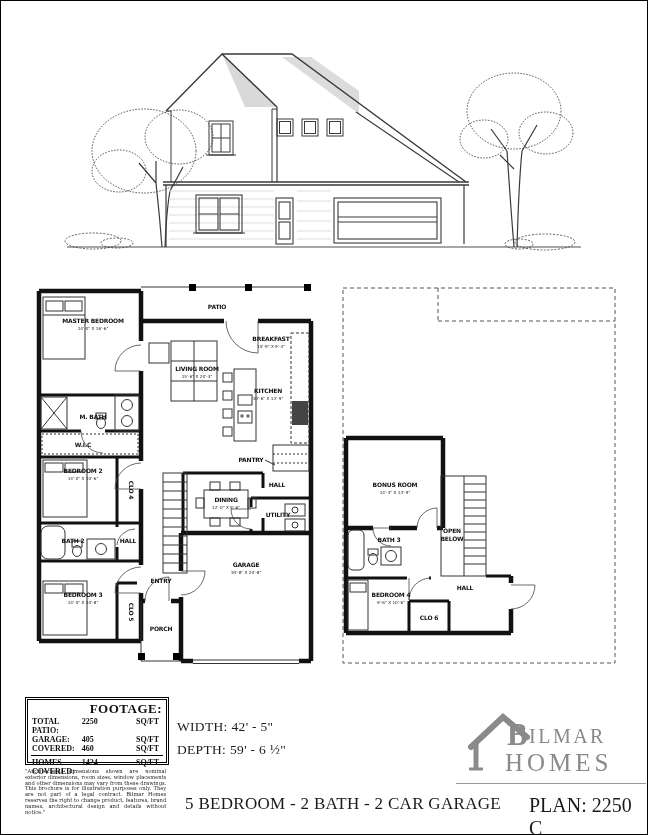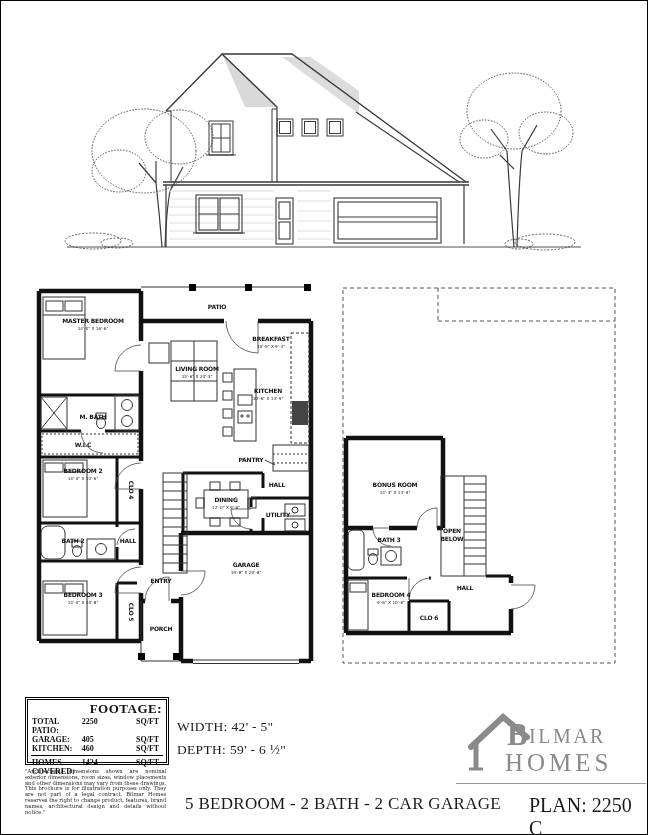--- a/index.html
+++ b/index.html
@@ -356,21 +356,21 @@
         <span class="l">TOTAL PATIO:</span>
         <span class="v">2250</span>
         <span class="u">SQ/FT</span>
       </div>
       <div class="ft-row">
         <span class="l">GARAGE:</span>
         <span class="v">405</span>
         <span class="u">SQ/FT</span>
       </div>
       <div class="ft-row">
-        <span class="l">KITCHEN:</span>
+        <span class="l">COVERED:</span>
         <span class="v">460</span>
         <span class="u">SQ/FT</span>
       </div>
       <div class="ft-sep"></div>
       <div class="ft-row">
         <span class="l">HOMES COVERED:</span>
         <span class="v">1424</span>
         <span class="u">SQ/FT</span>
       </div>
     </div>

